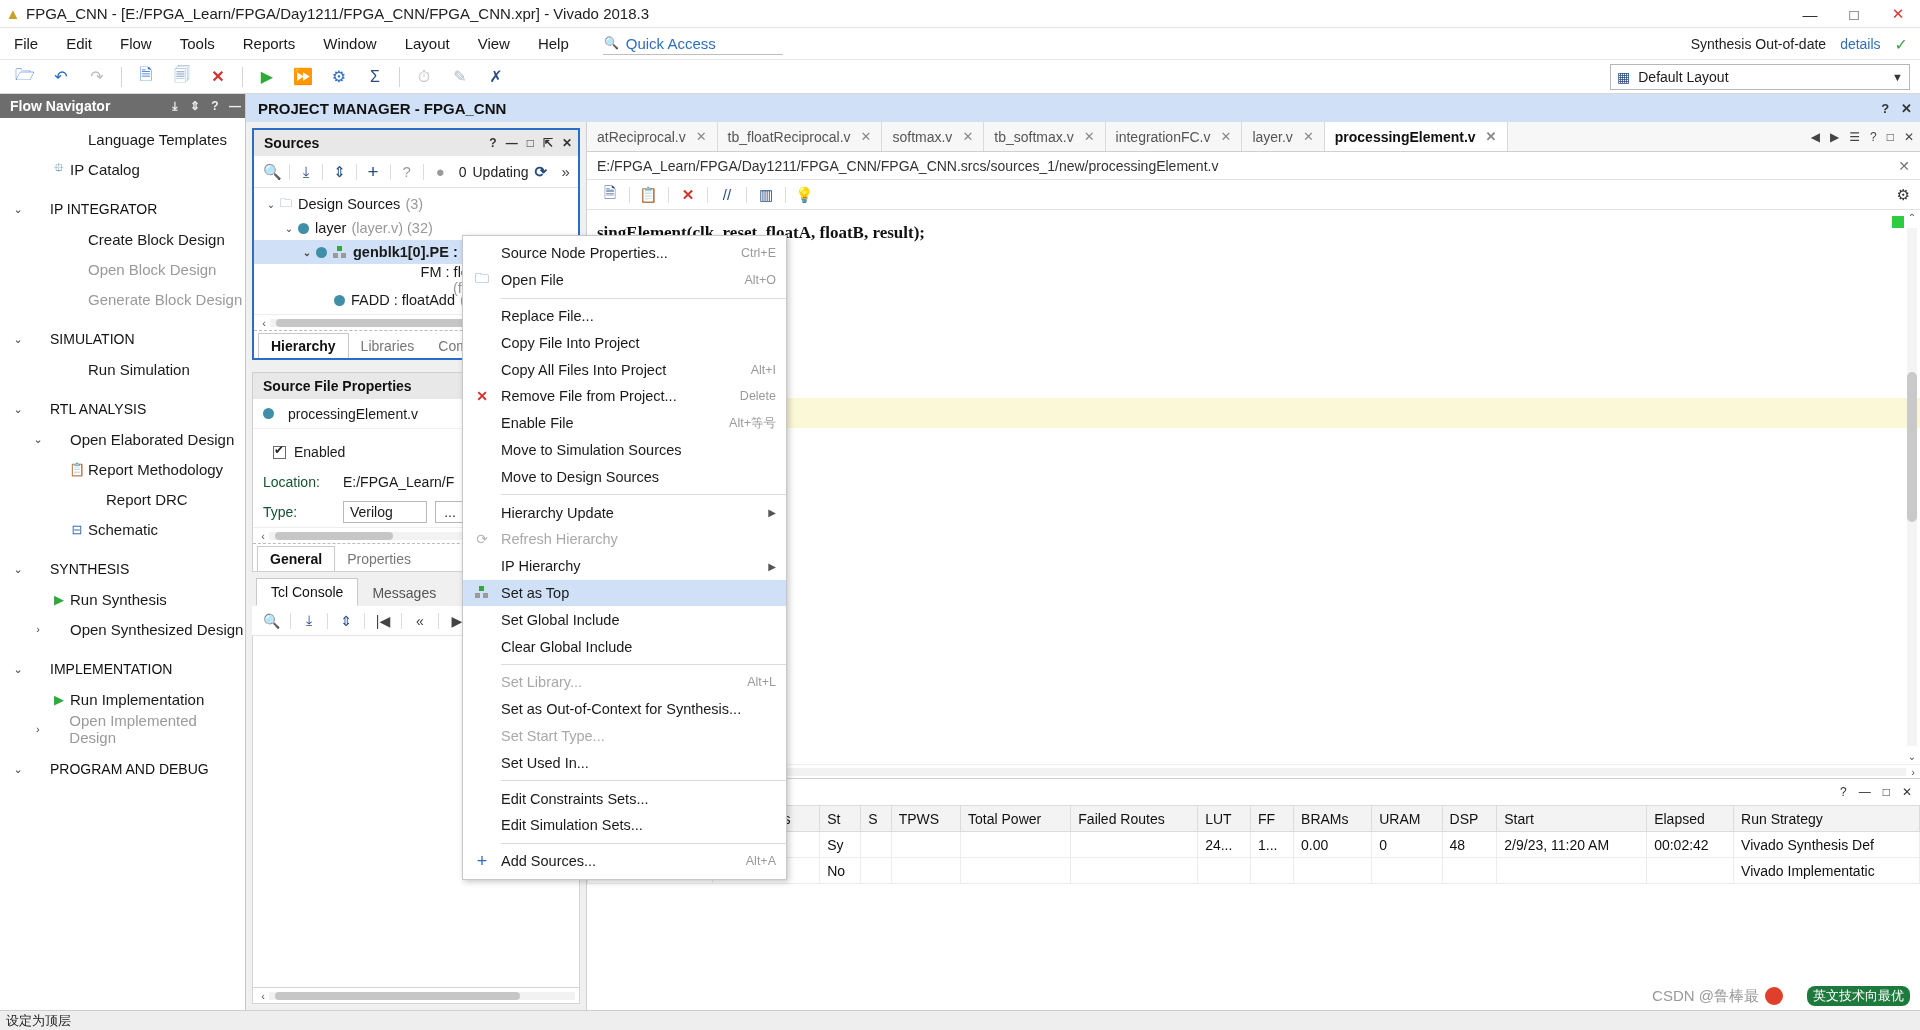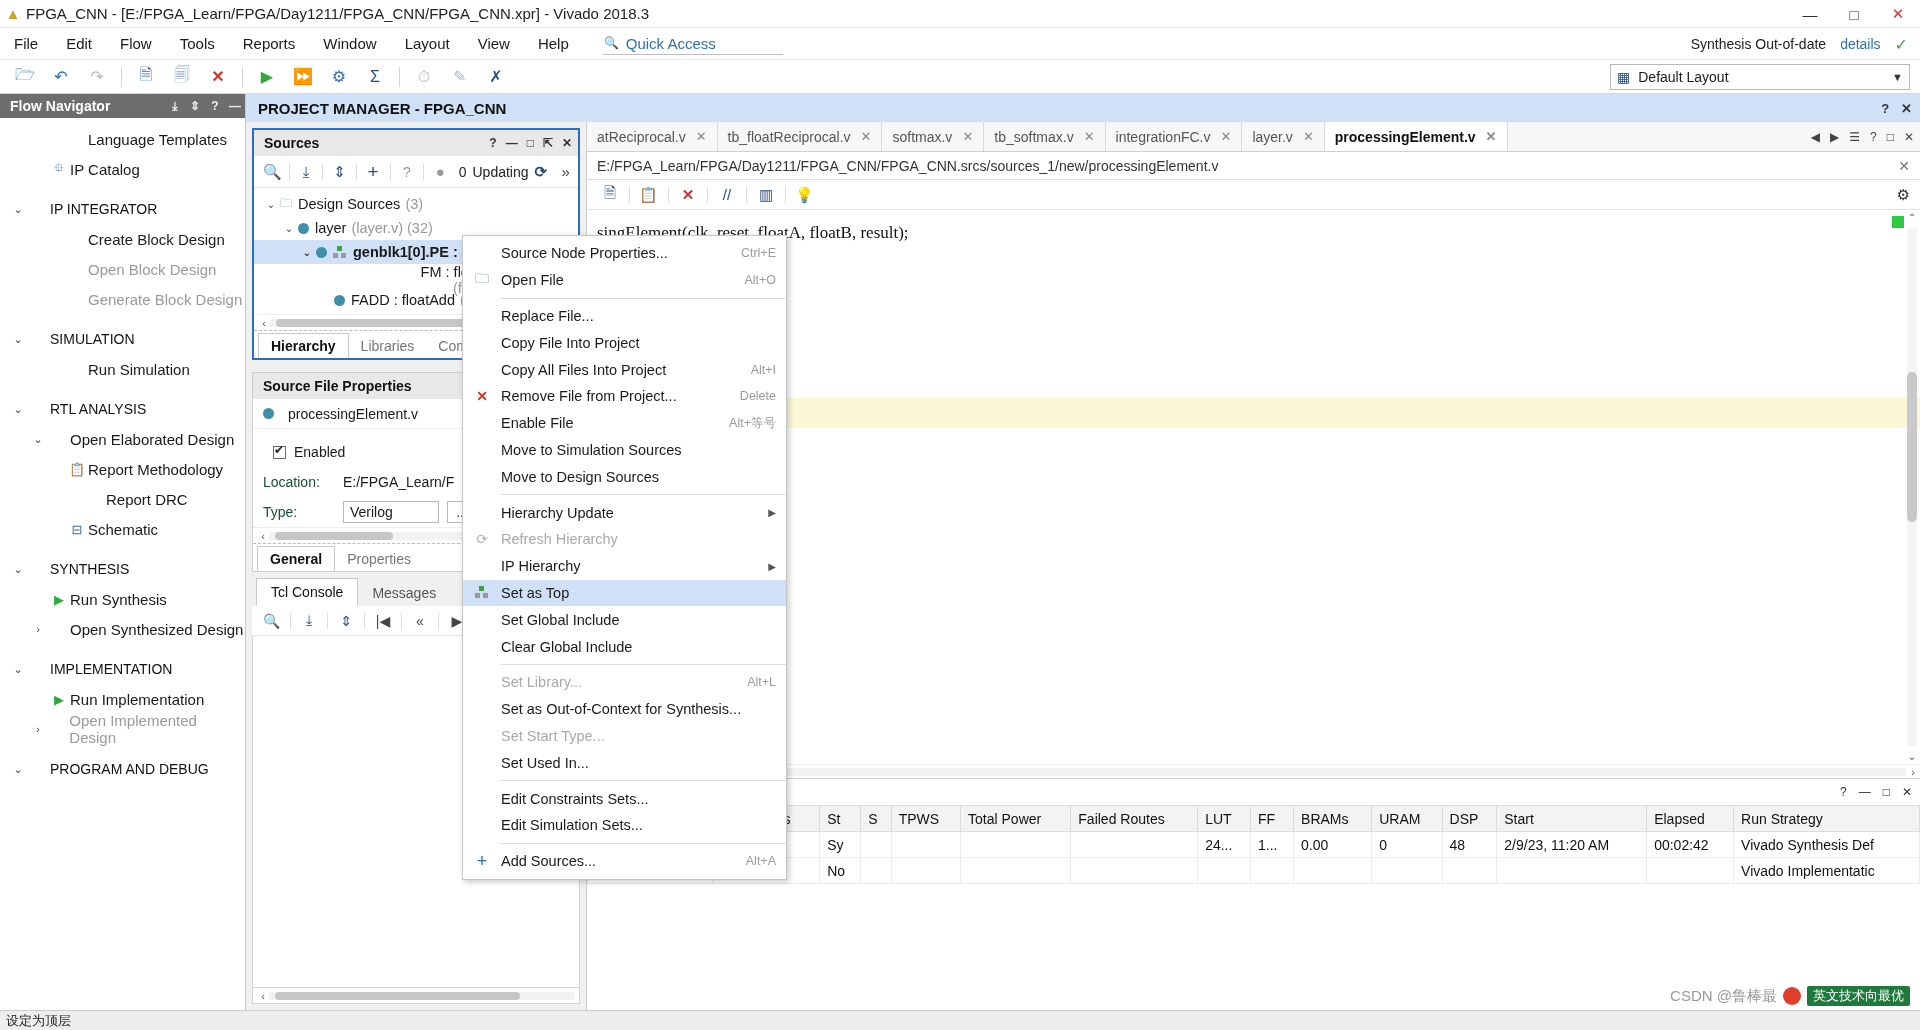--- a/index.html
+++ b/index.html
@@ -147,21 +147,21 @@
   .etab.active{ background:#fff; color:#111; font-weight:bold;}
   .etab .x{ color:#888; font-size:13px;}
   .etabnav{ display:flex; align-items:center; margin-left:auto; padding:0 6px; gap:10px; font-size:12px; color:#444;}
   .epath{ height:28px; display:flex; align-items:center; padding-left:10px; font-size:14px; color:#333; border-bottom:1px solid #e0e0e0; position:relative;}
   .epath .cl{ position:absolute; right:10px; color:#777;}
   .etools{ height:30px; display:flex; align-items:center; padding-left:8px; border-bottom:1px solid #e2e2e2; gap:0; position:relative;}
   .etool{ width:30px; height:26px; display:flex; align-items:center; justify-content:center; font-size:15px; color:#2a4d80;}
   .egear{ position:absolute; right:10px; color:#333; font-size:15px;}
   .code{ flex:1; position:relative; overflow:hidden; background:#fff;
          font-family:"Liberation Serif", serif; font-size:17px; color:#111; padding:8px 0 0 0;}
-  .cline{ height:30px; line-height:30px; padding-left:10px; white-space:pre;}
+  .cline{ height:30px; line-height:30px; padding-left:10px; white-space:pre;font-weight:bold;}
   .cline.hl{ background:#fbf8d8; }
   .vscroll{ position:absolute; right:2px; top:2px; bottom:2px; width:12px;}
   .vscroll .tr{ position:absolute; top:16px; bottom:16px; left:1px; width:10px; background:#f4f4f4;}
   .vscroll .th{ position:absolute; left:1px; top:160px; width:10px; height:150px; background:#c9c9c9; border-radius:5px;}
   .vscroll .ar{ position:absolute; left:0; width:12px; text-align:center; font-size:10px; color:#555;}
   .codemark{ position:absolute; right:16px; top:6px; width:12px; height:12px; background:#2ecc40;}
   .codehs{ height:14px; display:flex; align-items:center; border-top:1px solid #eee;}
 
   
   .runsarea{ height:232px; border-top:1px solid #cfcfcf; background:#fff; display:flex; flex-direction:column;}
@@ -178,21 +178,21 @@
 
   
   .statusbar{
     position:absolute; left:0; bottom:0; width:100%; height:20px; background:#eeeeee;
     border-top:1px solid #cfcfcf; display:flex; align-items:center; padding-left:6px; font-size:13px; color:#222;
   }
 
   
   .wm{ position:absolute; right:10px; bottom:24px; display:flex; align-items:center; gap:6px;
        font-size:15px; color:#9a9a9a; z-index:40;}
-  .wmbadge{ background:#1e7a3c; color:#fff; padding:1px 6px; font-size:13px; border-radius:2px;}
+  .wmbadge{ background:#1e7a3c; color:#fff; padding:1px 6px; font-size:13px; border-radius:8px;margin-left:18px;}
   .wmicon{ width:18px; height:18px; border-radius:50%; background:#e0402b; display:inline-block;}
 
   
   .ctxmenu{
     position:absolute; left:462px; top:235px; width:325px; background:#fff;
     border:1px solid #c7c7c7; box-shadow:2px 2px 6px rgba(0,0,0,.22); z-index:60;
     padding:4px 0; font-size:14.5px;
   }
   .ctxrow{ display:flex; align-items:center; height:26.8px; position:relative;}
   .ctxrow.hl{ background:#cfe0f7;}
@@ -489,21 +489,21 @@
             <div class="sfprow" style="padding-left:20px;border:none;margin-top:8px">
               <span class="cb"></span>
               <span>Enabled</span>
             </div>
             <div class="sfprow" style="border:none">
               <span class="lblw">Location:</span>
               <span>E:/FPGA_Learn/F</span>
             </div>
             <div class="sfprow" style="border:none">
               <span class="lblw">Type:</span>
-              <span class="valbox" style="width:96px">Verilog</span>
+              <span class="valbox" style="width:84px">Verilog</span>
               <span class="valbox" style="width:30px;justify-content:center">...</span>
             </div>
           </div>
           <div class="hscroll">
             <span class="ar">‹</span>
             <span class="bar">
                 <i class="th" style="width:40%"></i>
               </span>
             <span class="ar" style="color:#9a9a9a">⟳</span>
           </div>

